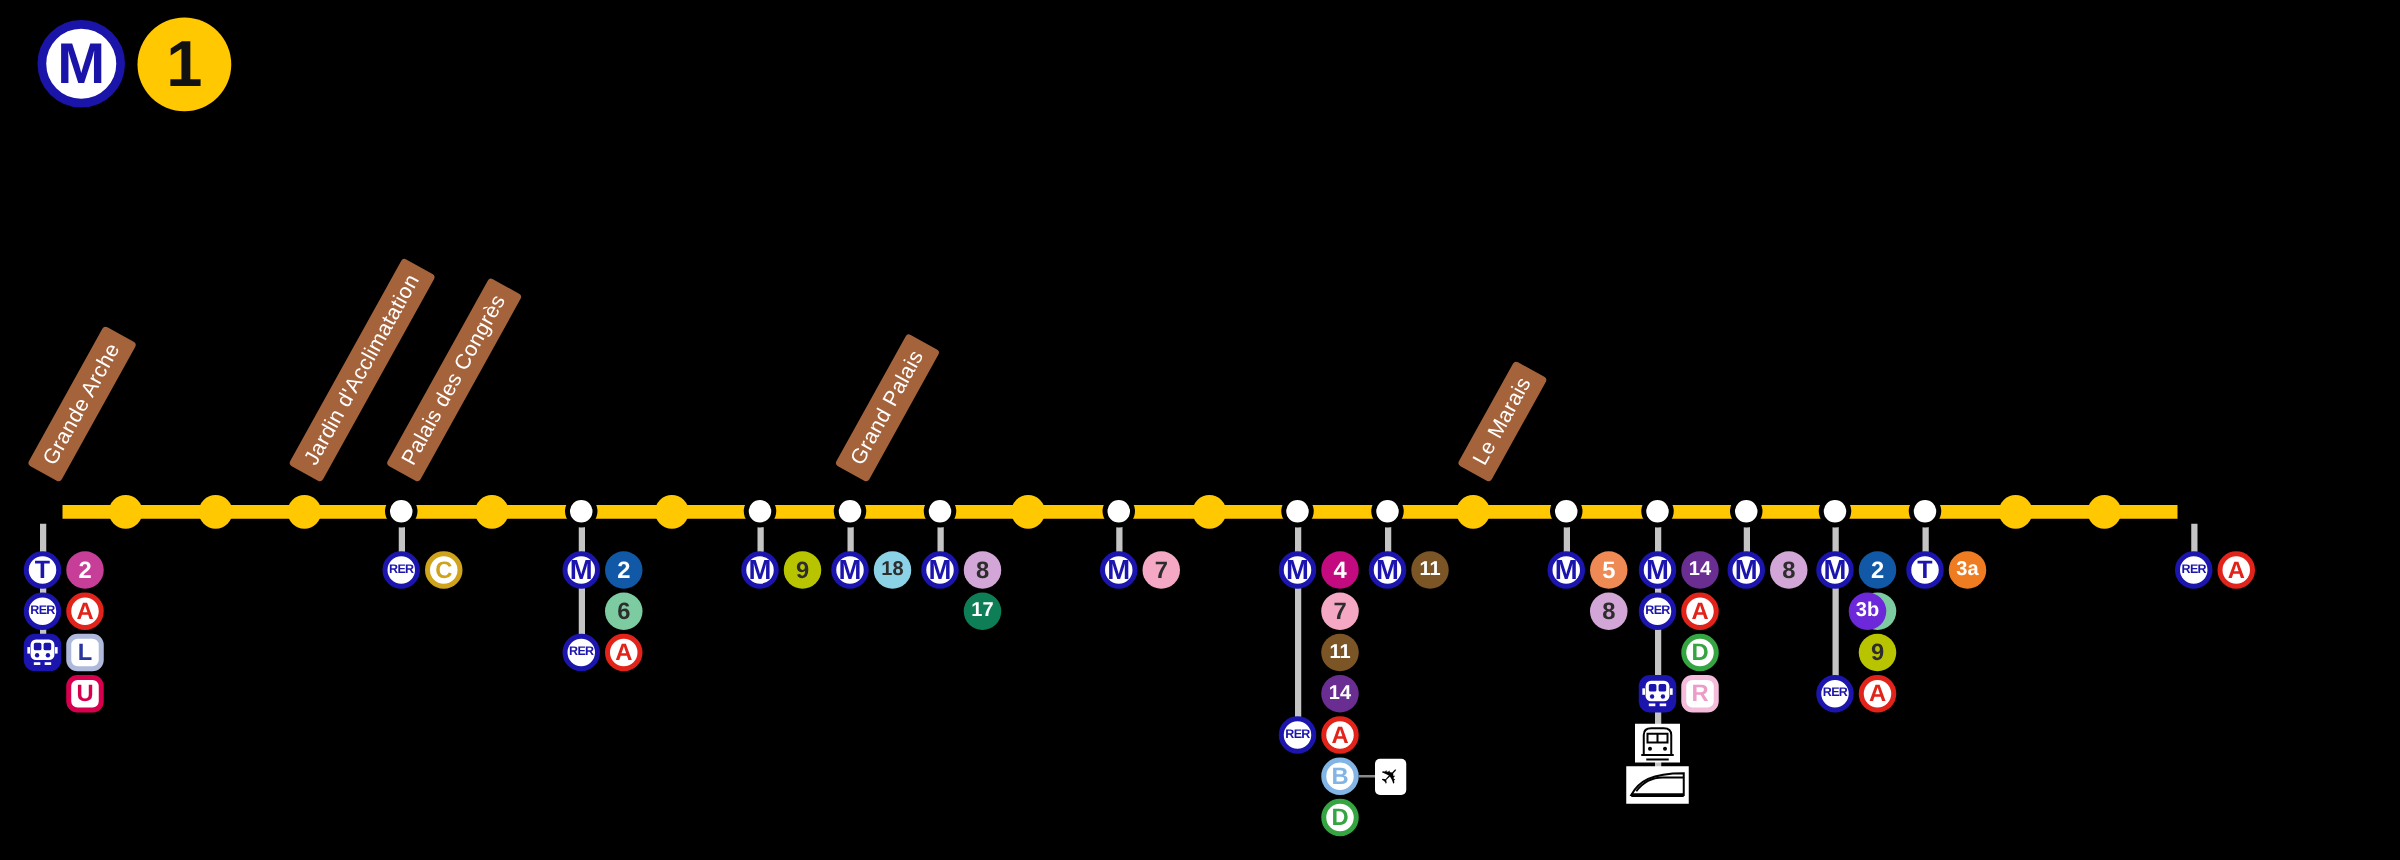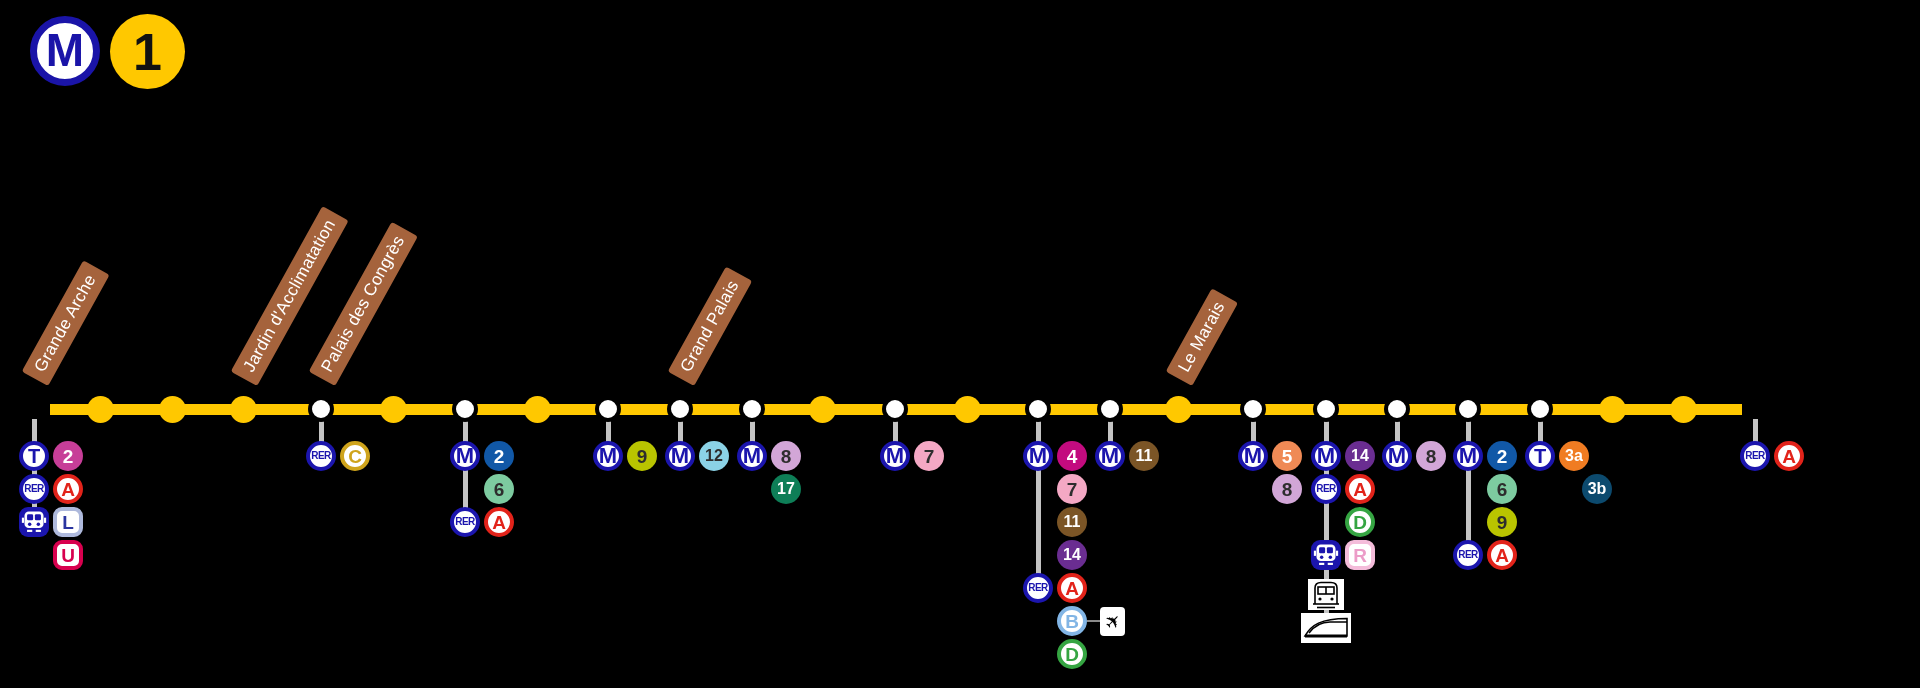--- a/index.html
+++ b/index.html
@@ -117,21 +117,21 @@
       <div class="badge b-circle" style="left: 627px; top: 441px; width: 30px; height: 30px; background: rgb(185, 196, 0);">
         <span style="font-size: 19px; color: rgb(45, 45, 45);">9</span>
       </div>
       <div class="connector" style="left: 677.5px; top: 419px; height: 37px; background: rgb(196, 196, 196);"></div>
       <div class="xchg" style="left: 667px; top: 396px; background: rgb(255, 255, 255);"></div>
       <div class="landmark" style="left: 694px; bottom: 302px; background: rgb(165, 99, 60); color: rgb(255, 255, 255);">Grand Palais</div>
       <div class="badge b-circle" style="left: 665px; top: 441px; width: 30px; height: 30px; background: rgb(255, 255, 255); border: 4px solid rgb(27, 21, 173);">
         <span style="font-size: 22px; color: rgb(27, 21, 173);">M</span>
       </div>
       <div class="badge b-circle" style="left: 699px; top: 441px; width: 30px; height: 30px; background: rgb(139, 210, 230);">
-        <span style="font-size: 16px; color: rgb(45, 45, 45);">12</span>
+        <span style="font-size: 16px; color: rgb(45, 45, 45);">18</span>
       </div>
       <div class="connector" style="left: 749.5px; top: 419px; height: 37px; background: rgb(196, 196, 196);"></div>
       <div class="xchg" style="left: 739px; top: 396px; background: rgb(255, 255, 255);"></div>
       <div class="badge b-circle" style="left: 737px; top: 441px; width: 30px; height: 30px; background: rgb(255, 255, 255); border: 4px solid rgb(27, 21, 173);">
         <span style="font-size: 22px; color: rgb(27, 21, 173);">M</span>
       </div>
       <div class="badge b-circle" style="left: 771px; top: 441px; width: 30px; height: 30px; background: rgb(210, 166, 215);">
         <span style="font-size: 19px; color: rgb(45, 45, 45);">8</span>
       </div>
       <div class="badge b-circle" style="left: 771px; top: 474px; width: 30px; height: 30px; background: rgb(14, 126, 87);">
@@ -287,21 +287,21 @@
         <span style="font-size: 19px; color: rgb(226, 35, 26);">A</span>
       </div>
       <div class="connector" style="left: 1537.5px; top: 419px; height: 37px; background: rgb(196, 196, 196);"></div>
       <div class="xchg" style="left: 1527px; top: 396px; background: rgb(255, 255, 255);"></div>
       <div class="badge b-circle" style="left: 1525px; top: 441px; width: 30px; height: 30px; background: rgb(255, 255, 255); border: 4px solid rgb(27, 21, 173);">
         <span style="font-size: 20px; color: rgb(27, 21, 173);">T</span>
       </div>
       <div class="badge b-circle" style="left: 1559px; top: 441px; width: 30px; height: 30px; background: rgb(240, 124, 34);">
         <span style="font-size: 16px; color: rgb(255, 255, 255);">3a</span>
       </div>
-      <div class="badge b-circle" style="left: 1582px; top: 474px; width: 30px; height: 30px; background: #0c4a6e;">
+      <div class="badge b-circle" style="left: 1479px; top: 474px; width: 30px; height: 30px; background: #6d28d9;">
         <span style="font-size: 16px; color: rgb(255, 255, 255);">3b</span>
       </div>
       <div class="dot" style="left: 1598.5px; top: 395.5px; background: rgb(255, 200, 0);"></div>
       <div class="dot" style="left: 1669.5px; top: 395.5px; background: rgb(255, 200, 0);"></div>
       <div class="connector" style="left: 1752.5px; top: 419px; height: 37px; background: rgb(196, 196, 196);"></div>
       <div class="badge b-circle" style="left: 1740px; top: 441px; width: 30px; height: 30px; background: rgb(255, 255, 255); border: 4px solid rgb(27, 21, 173);">
         <span style="font-size: 10px; color: rgb(27, 21, 173); letter-spacing: -0.5px;">RER</span>
       </div>
       <div class="badge b-circle" style="left: 1774px; top: 441px; width: 30px; height: 30px; background: rgb(255, 255, 255); border: 4px solid rgb(226, 35, 26);">
         <span style="font-size: 19px; color: rgb(226, 35, 26);">A</span>

